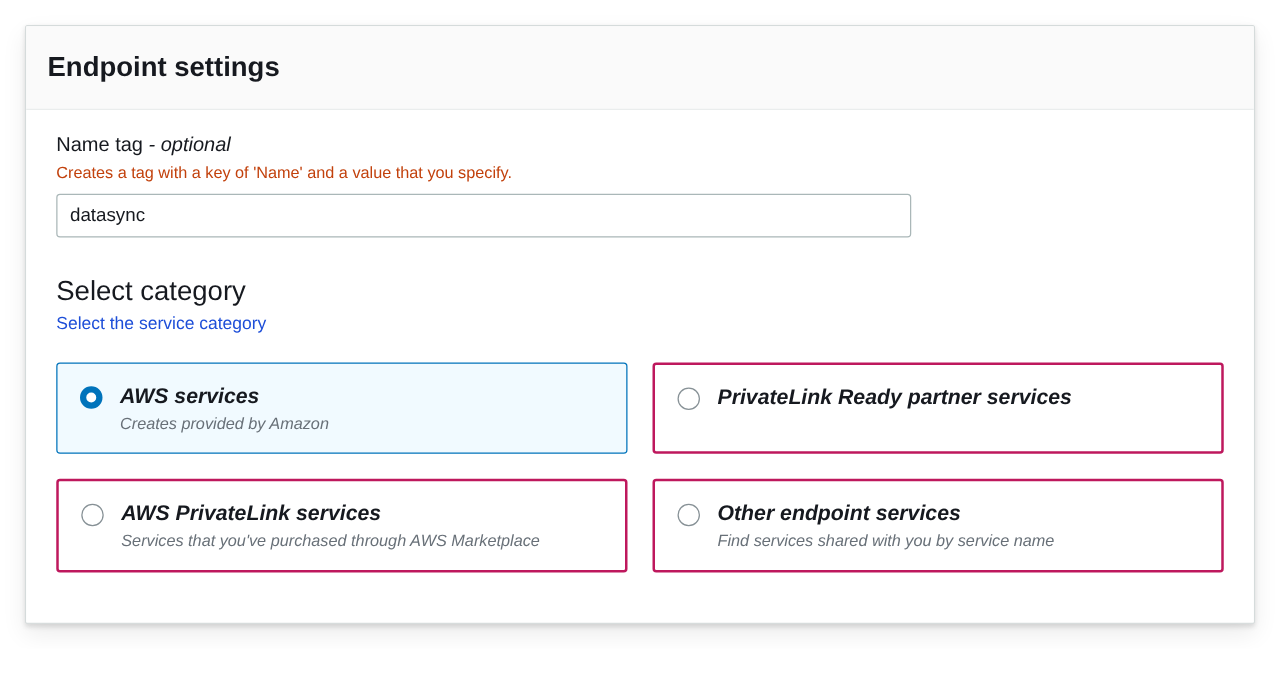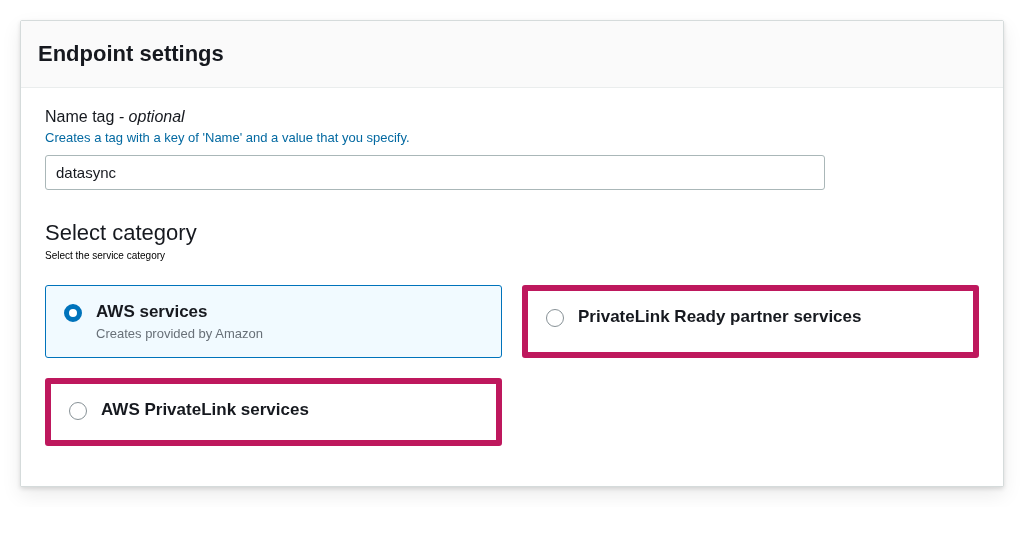--- a/index.html
+++ b/index.html
@@ -37,51 +37,52 @@
       font-size: 16px;
       color: #16191f;
       margin-bottom: 4px;
     }
     .field-label .optional {
       font-style: italic;
       font-weight: 400;
     }
     .field-hint {
       font-size: 13px;
-      color: #0369a1;
+      color: #c2410c;
       margin-bottom: 10px;
     }
     .text-input {
-      width: 780px;
+      width: 684px;
       padding: 8px 10px;
       font-size: 15px;
       color: #16191f;
       border: 1px solid #aab7b8;
       border-radius: 3px;
       background: #ffffff;
     }
     .section-title {
       font-size: 22px;
       font-weight: 400;
       color: #16191f;
       margin-top: 30px;
       margin-bottom: 4px;
     }
     .section-hint {
-      font-size: 10px;
-      color: #000000;
+      font-size: 14px;
+      color: #1d4ed8;
       margin-bottom: 24px;
     }
     .radio-grid {
       display: grid;
       grid-template-columns: 1fr 1fr;
       gap: 20px;
+      font-style: italic;
     }
     .radio-card {
-      border: 6px solid #be185d;
+      border: 2px solid #be185d;
       border-radius: 3px;
       padding: 16px 18px;
       display: flex;
       align-items: flex-start;
       gap: 14px;
       cursor: pointer;
       background: #ffffff;
     }
     .radio-card.selected {
       border: 1px solid #0073bb;
@@ -147,19 +148,27 @@
         <span class="radio-circle"></span>
         <div class="radio-text">
           <div class="radio-title">PrivateLink Ready partner services</div>
         </div>
       </div>
 
       <div class="radio-card">
         <span class="radio-circle"></span>
         <div class="radio-text">
           <div class="radio-title">AWS PrivateLink services</div>
+          <div class="radio-desc">Services that you've purchased through AWS Marketplace</div>
         </div>
       </div>
 
+      <div class="radio-card">
+        <span class="radio-circle"></span>
+        <div class="radio-text">
+          <div class="radio-title">Other endpoint services</div>
+          <div class="radio-desc">Find services shared with you by service name</div>
+        </div>
+      </div>
 
     </div>
   </div>
 </div>
 
 </body></html>

